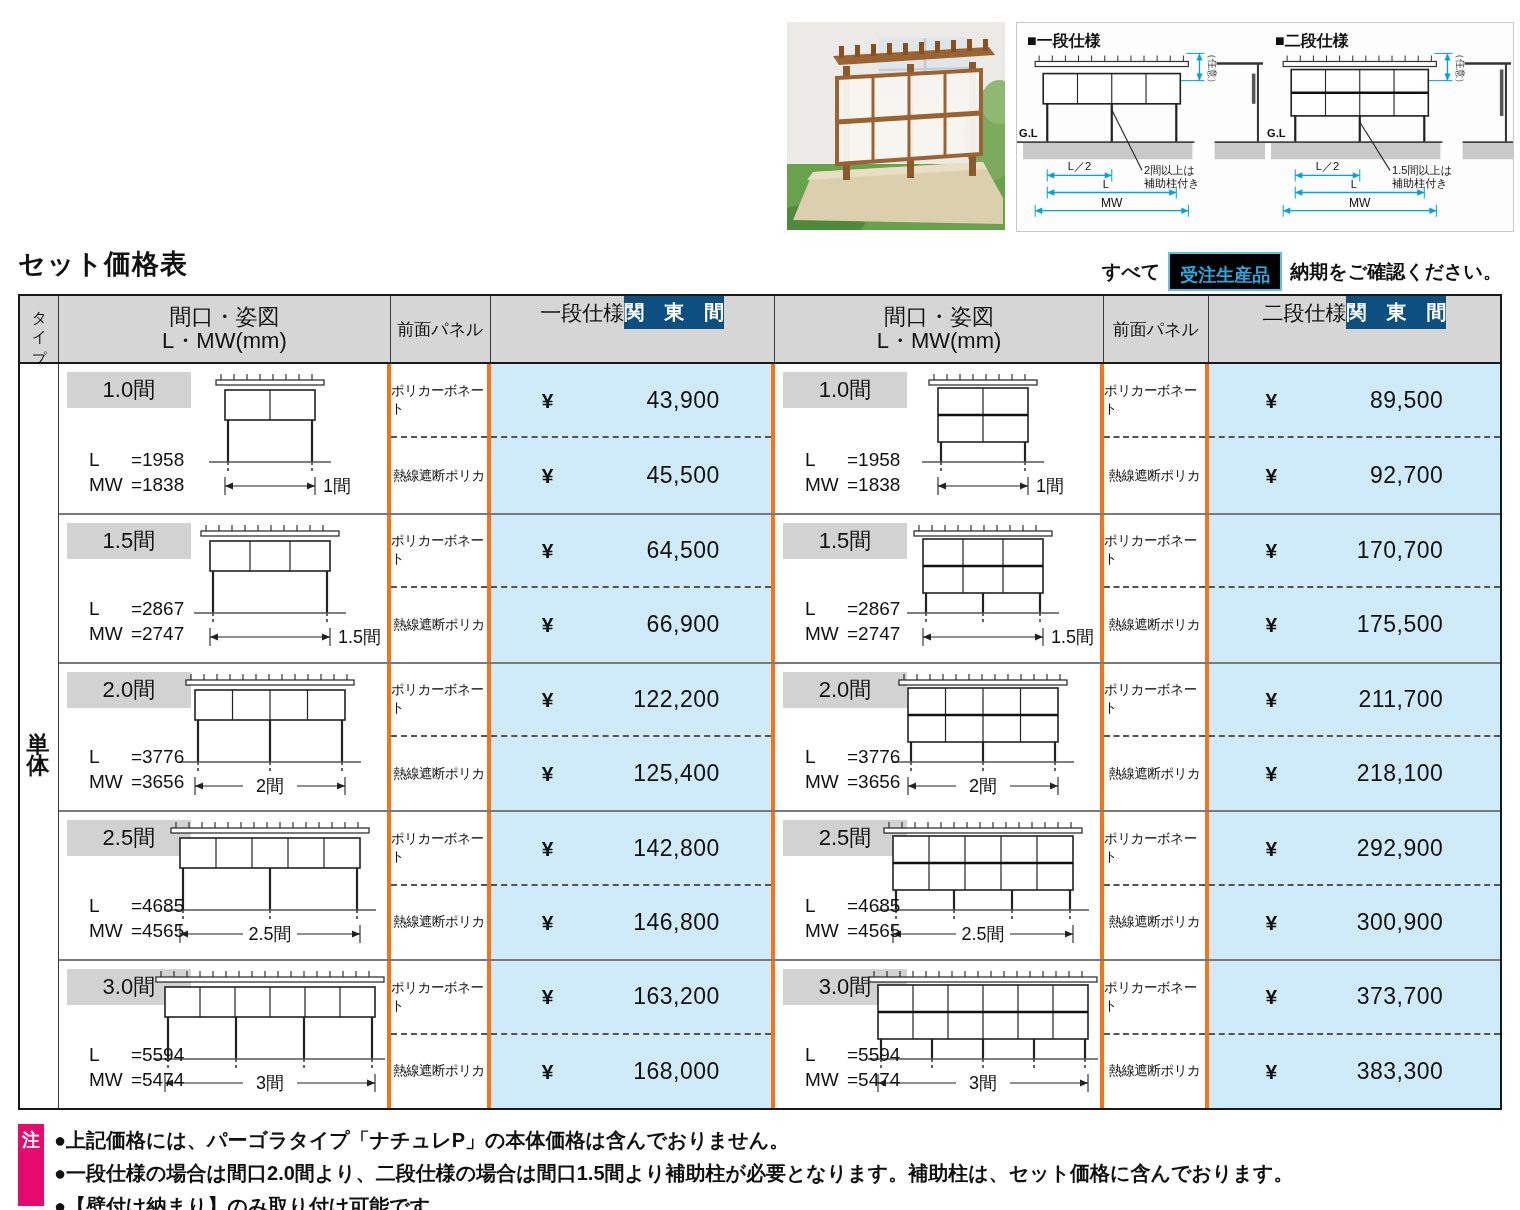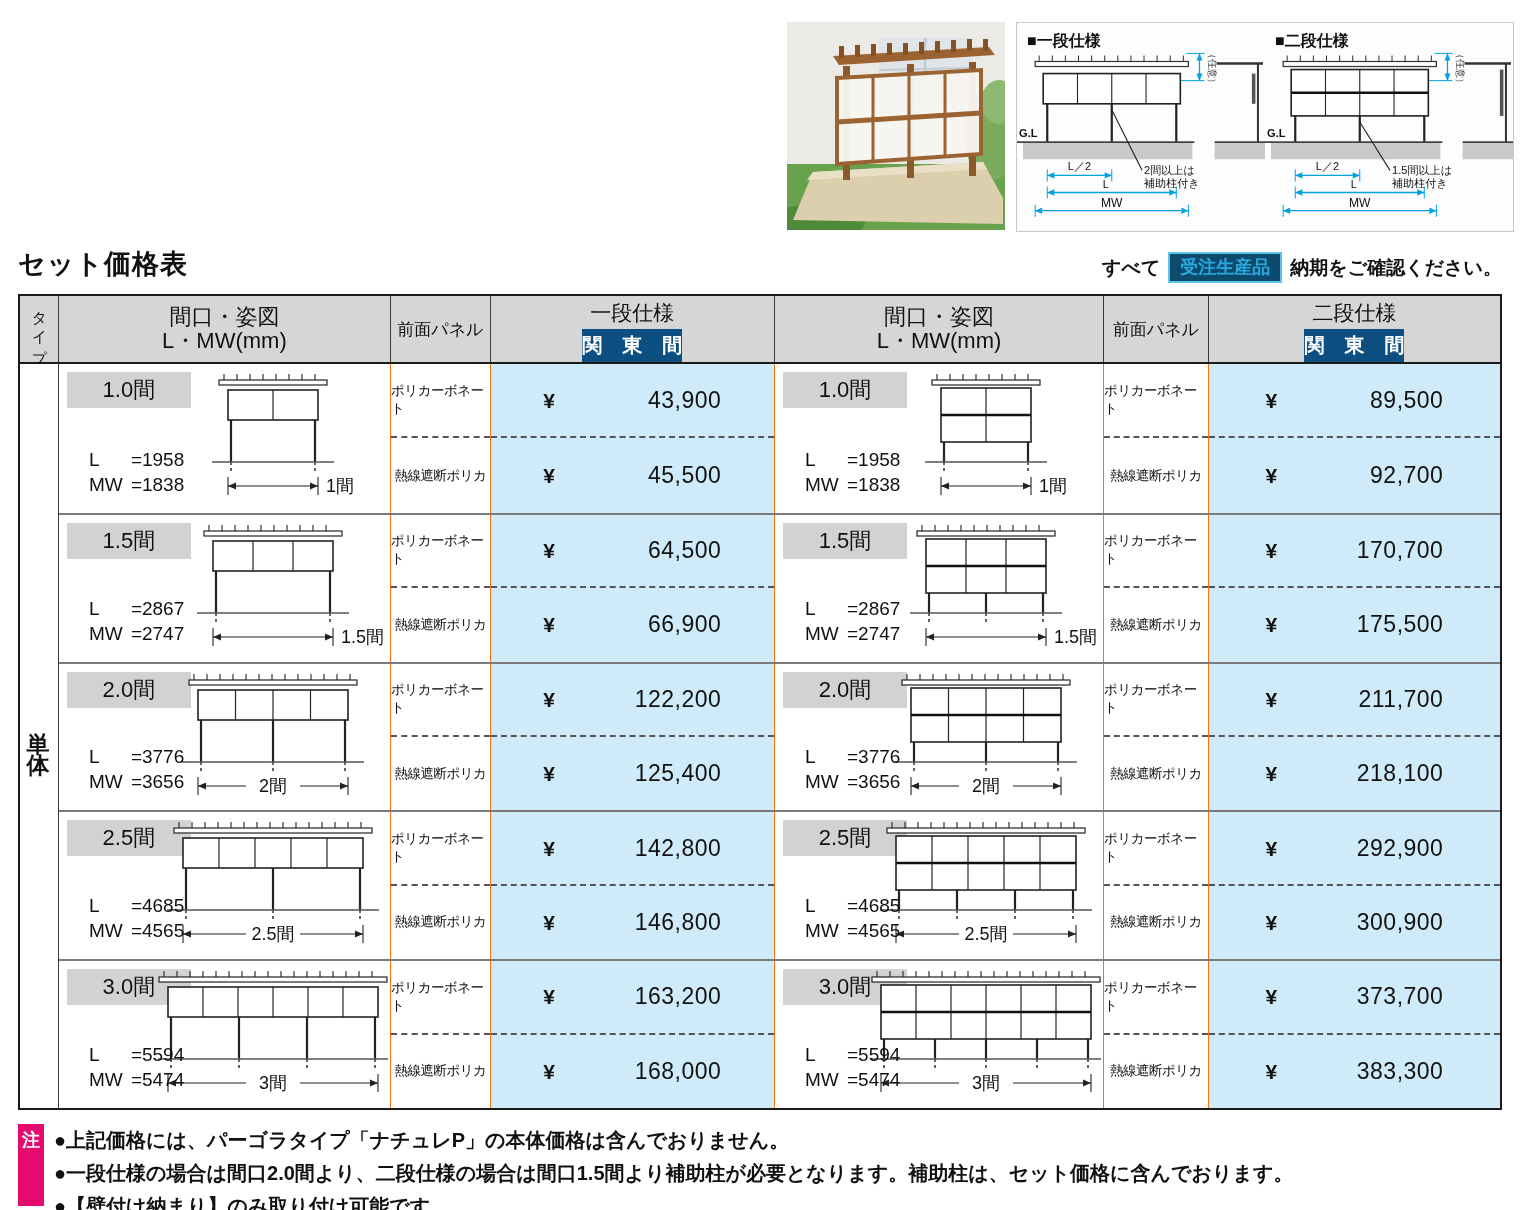--- a/index.html
+++ b/index.html
@@ -9,44 +9,44 @@
   
   .photo{position:absolute;left:787px;top:10px;width:218px;height:208px;overflow:hidden;}
   .diagram-box{position:absolute;left:1016px;top:10px;width:496px;height:208px;background:#fdfdfd;border:1px solid #c9c9c9;display:flex;}
   .diagram-half{position:relative;width:50%;height:100%;}
   .diagram-title{position:absolute;left:10px;top:8px;font-size:16px;font-weight:700;color:#111;}
   .diagram-half svg{position:absolute;left:0;top:0;width:100%;height:100%;}
 
   
   .page-title{position:absolute;left:18px;top:234px;font-size:27px;font-weight:700;letter-spacing:1px;color:#111;}
   .order-note{position:absolute;right:18px;top:240px;font-size:19px;font-weight:700;color:#111;display:flex;align-items:center;gap:8px;}
-  .order-badge{display:inline-block;border:2px solid #5bc2ea;background:#0c4a6e;color:#2aa9de;font-size:18px;font-weight:700;padding:1px 10px 2px;}
+  .order-badge{display:inline-block;border:2px solid #5bc2ea;background:#000000;color:#2aa9de;font-size:18px;font-weight:700;padding:9px 10px 2px;}
 
   
   .price-table{position:absolute;left:18px;top:282px;width:1484px;height:816px;border:2.5px solid #1a1a1a;box-sizing:border-box;display:flex;flex-direction:column;background:#fff;}
   .thead{display:flex;height:66px;border-bottom:2px solid #1a1a1a;flex:0 0 auto;}
   .tbody{display:flex;flex:1 1 auto;min-height:0;}
   .hcell{box-sizing:border-box;border-right:1px solid #3a3a3a;background:#d6d6d6;display:flex;align-items:center;justify-content:center;text-align:center;}
   .hcell:last-child{border-right:none;}
   .h-type{width:39px;}
   .h-facade1{width:333px;}.h-panel1{width:100px;}.h-price1{width:285px;}
   .h-facade2{width:330px;}.h-panel2{width:105px;}.h-price2{width:292px;}
   .vtext{writing-mode:vertical-rl;font-size:15px;letter-spacing:2px;color:#111;}
   .h-two-line{font-size:22px;line-height:24px;color:#111;}
   .h-panel-label{font-size:17px;color:#111;}
-  .spec-head{flex-direction:column;padding:0;align-items:center;}
+  .spec-head{flex-direction:row;padding:0;align-items:flex-start;}
   .spec-top{height:33px;display:flex;align-items:center;justify-content:center;font-size:21px;color:#111;}
   .spec-kanto{height:33px;display:flex;align-items:center;justify-content:center;background:#0e4f82;color:#fff;font-size:20px;font-weight:700;}
 
   .type-col{width:39px;box-sizing:border-box;border-right:1px solid #3a3a3a;display:flex;align-items:center;justify-content:center;background:#fff;}
   .type-value{writing-mode:vertical-rl;font-size:23px;font-weight:600;letter-spacing:0.9em;color:#111;}
   #rows-container{flex:1 1 auto;display:flex;flex-direction:column;min-width:0;}
   .trow{display:flex;height:150px;box-sizing:border-box;}
   .trow + .trow{border-top:2px solid #7a7a7a;}
-  .cell{box-sizing:border-box;border-right:1px solid #f97316;position:relative;}
+  .cell{box-sizing:border-box;border-right:4px solid #f97316;position:relative;}
   .trow .cell:last-child{border-right:none;}
   .c-facade1{width:333px;}.c-panel1{width:100px;}.c-price1{width:285px;}
   .c-facade2{width:330px;}.c-panel2{width:105px;}.c-price2{width:292px;}
   .chip{position:absolute;left:8px;top:8px;width:124px;height:36px;background:#d2d2d2;display:flex;align-items:center;justify-content:center;font-size:22px;color:#111;}
   .mini-diagram{position:absolute;right:2px;top:2px;width:230px;height:142px;}
   .mini-diagram svg{width:100%;height:100%;}
   .lmw{position:absolute;left:30px;bottom:16px;display:grid;grid-template-columns:42px auto;font-size:19px;line-height:25px;color:#111;}
   .panel-cell,.price-cell{display:flex;flex-direction:column;}
   .half{flex:1 1 50%;display:flex;align-items:center;justify-content:center;box-sizing:border-box;}
   .half.first{border-bottom:2px dashed #555;}

